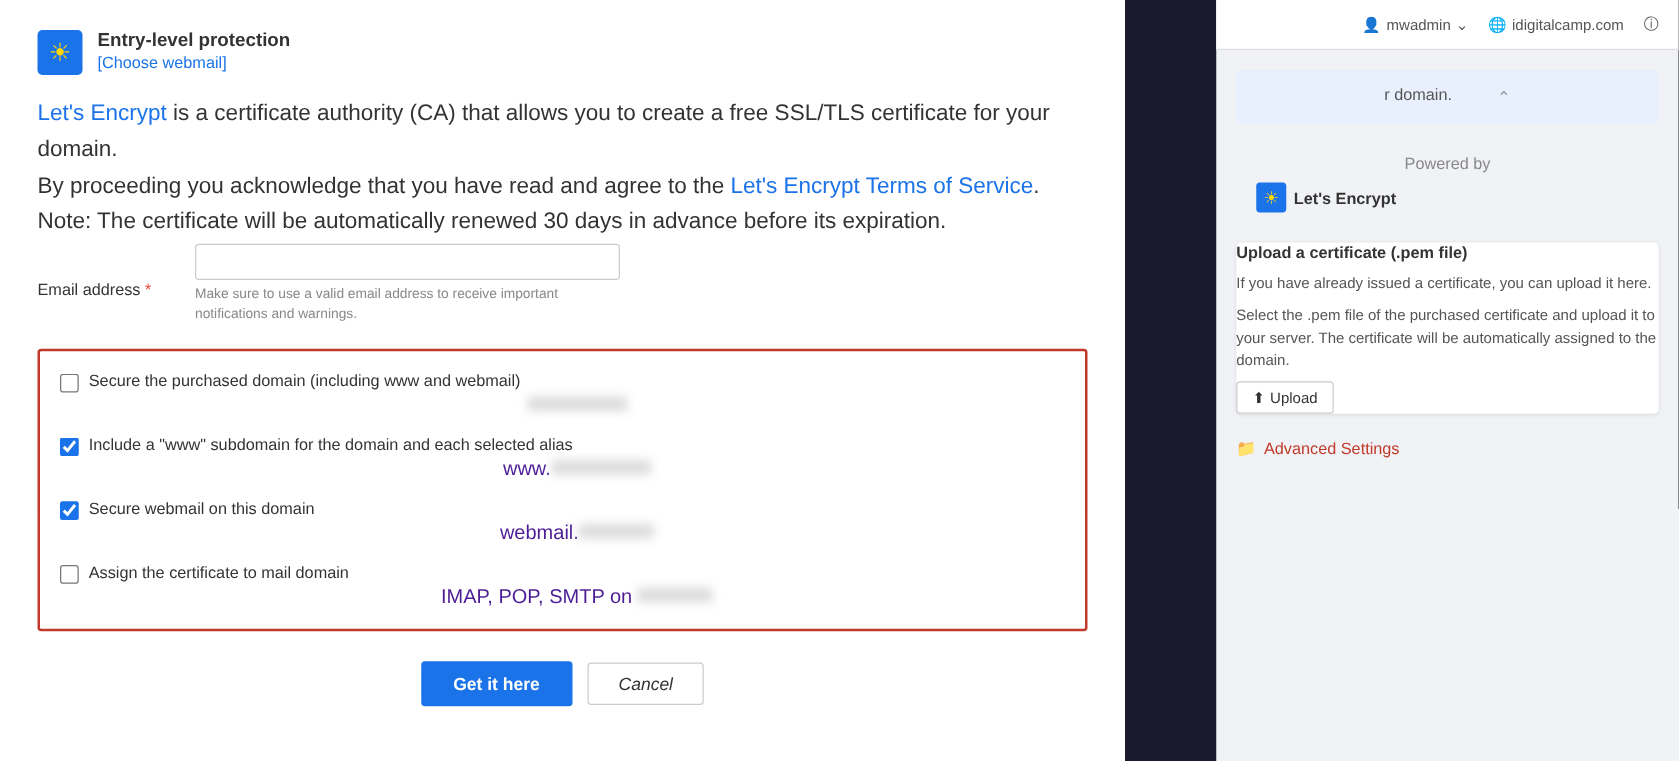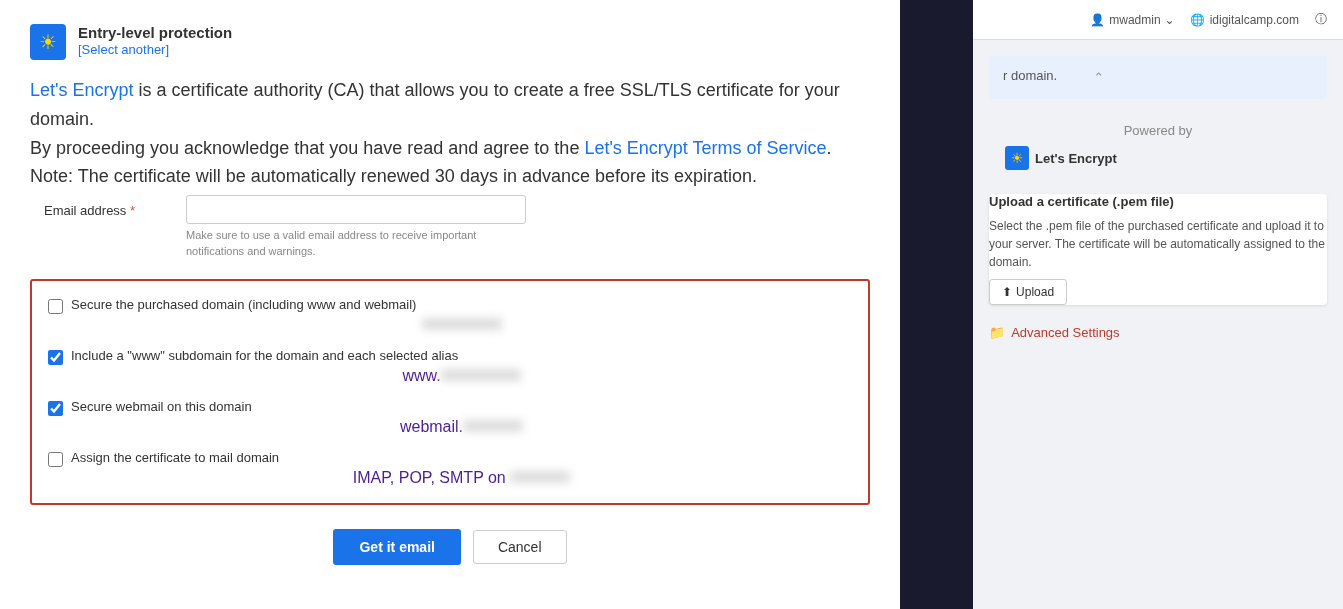--- a/index.html
+++ b/index.html
@@ -108,24 +108,23 @@
     }
 
     .description a {
       color: #1a73e8;
       text-decoration: none;
     }
 
     
     .form-row {
       display: flex;
-      align-items: flex-start;
-      gap: 32px;
+      align-items: center;
+      gap: 16px;
       margin-bottom: 20px;
-      margin-left: 14px;
     }
 
     .form-label {
       font-size: 13px;
       color: #333;
       padding-top: 8px;
       white-space: nowrap;
       min-width: 110px;
     }
 
@@ -220,20 +219,21 @@
 
     .btn-cancel {
       background: #fff;
       color: #333;
       border: 1px solid #ccc;
       padding: 8px 24px;
       font-size: 14px;
       border-radius: 3px;
       cursor: pointer;
       min-width: 80px;
+      font-style: italic;
     }
 
     
     .right-card {
       background: #fff;
       border-radius: 4px;
       margin-bottom: 12px;
       box-shadow: 0 1px 3px rgba(0,0,0,0.1);
     }
 
@@ -275,21 +275,21 @@
     }
 
     
     .domain-section {
       background: #e8f0fe;
       border-radius: 4px;
       padding: 12px 14px;
       margin-bottom: 12px;
       display: flex;
       align-items: center;
-      justify-content: flex-start;
+      justify-content: center;
       gap: 36px;
     }
 
     
     .le-logo-right {
       display: flex;
       align-items: center;
       gap: 6px;
       margin-top: 8px;
     }
@@ -371,21 +371,21 @@
 <body>
 
 <div class="dialog-panel">
 
   <div class="dialog-header">
     <div class="logo-box">
       <span class="sun-icon">☀</span>
     </div>
     <div class="header-text">
       <h2>Entry-level protection</h2>
-      <a href="#" class="choose-another">[Select another]</a>
+      <a href="#" class="choose-another">[Choose webmail]</a>
     </div>
   </div>
 
   <div class="description">
     <span><a href="#">Let's Encrypt</a> is a certificate authority (CA) that allows you to create a free SSL/TLS certificate for your domain.</span><br>
     <span>By proceeding you acknowledge that you have read and agree to the <a href="#">Let's Encrypt Terms of Service</a>.</span><br>
     <span>Note: The certificate will be automatically renewed 30 days in advance before its expiration.</span>
   </div>
 
   <div class="form-row">
@@ -439,21 +439,21 @@
         <label for="mail" class="checkbox-label">Assign the certificate to mail domain</label>
       </div>
       <div class="checkbox-sublabel">
         IMAP, POP, SMTP on <span class="blurred-sm"></span>
       </div>
     </div>
 
   </div>
 
   <div class="button-row">
-    <button class="btn-primary">Get it email</button>
+    <button class="btn-primary">Get it here</button>
     <button class="btn-cancel">Cancel</button>
   </div>
 
 </div>
 
 <div class="right-panel">
   <div class="right-panel-inner">
 
     <div class="right-header">
       <div class="right-header-item">
@@ -484,20 +484,21 @@
         <div class="le-logo-right">
           <div class="le-logo-box">
             <span style="color:#FFD700;font-size:14px;">☀</span>
           </div>
           <span class="le-text">Let's Encrypt</span>
         </div>
       </div>
 
       <div class="right-card">
         <h3>Upload a certificate (.pem file)</h3>
+        <p>If you have already issued a certificate, you can upload it here.</p>
         <p>Select the .pem file of the purchased certificate and upload it to your server. The certificate will be automatically assigned to the domain.</p>
         <button class="upload-btn">
           <span>⬆</span>
           <span>Upload</span>
         </button>
       </div>
 
       <div class="advanced-settings">
         <span>📁</span>
         <span>Advanced Settings</span>

